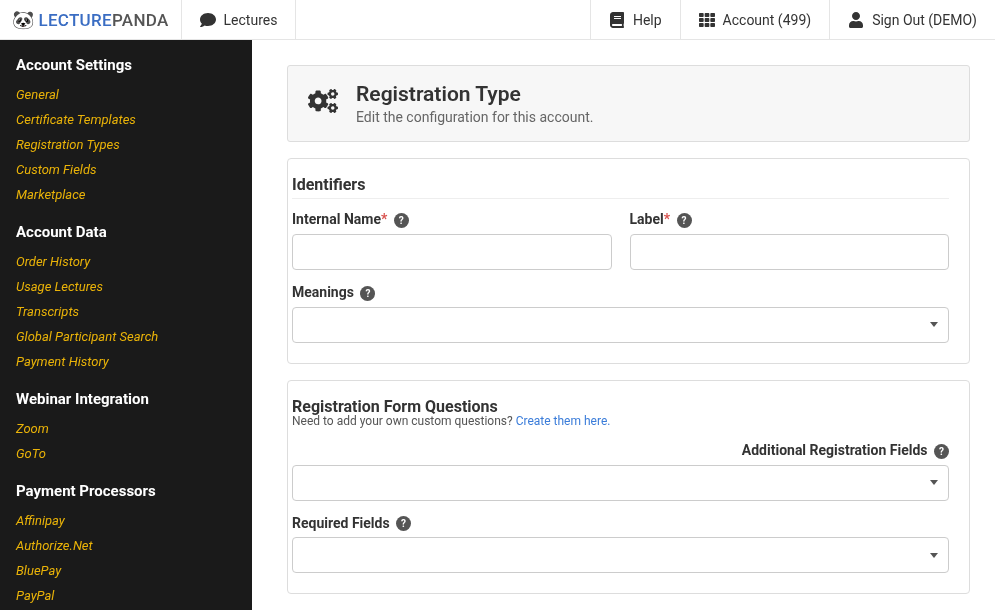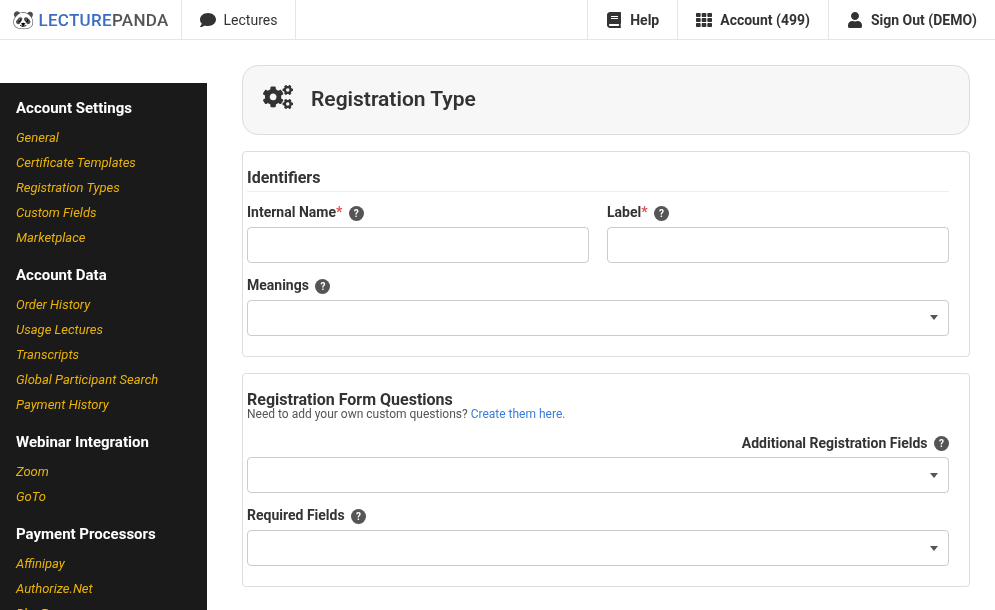--- a/index.html
+++ b/index.html
@@ -49,37 +49,35 @@
       gap: 8px;
       color: #333;
       font-size: 14px;
       cursor: pointer;
     }
     .topnav-spacer {
       flex: 1;
     }
     .topnav-right {
       display: flex;
-      font-weight: bold;
     }
     .topnav-right .topnav-item {
       border-left: 1px solid #e5e5e5;
       border-right: none;
     }
     .main-wrap {
       display: flex;
       height: calc(100% - 40px);
     }
     .sidebar {
-      width: 207px;
+      width: 252px;
       background: #1a1a1a;
       color: #eee;
       overflow-y: auto;
       padding-bottom: 10px;
-      margin-top: 43px;
     }
     .sidebar-heading {
       font-weight: 700;
       font-size: 15px;
       color: #fff;
       padding: 16px 16px 8px 16px;
     }
     .sidebar-item {
       padding: 5px 16px;
       color: #eab308;
@@ -88,21 +86,21 @@
       font-style: italic;
     }
     .content {
       flex: 1;
       background: #fff;
       overflow-y: auto;
       padding: 25px 25px 25px 35px;
     }
     .page-header {
       border: 1px solid #ddd;
-      border-radius: 16px;
+      border-radius: 3px;
       background: #f7f7f7;
       padding: 16px 20px;
       display: flex;
       align-items: center;
       gap: 18px;
       margin-bottom: 16px;
     }
     .page-header-icon {
       font-size: 26px;
       color: #333;
@@ -276,20 +274,21 @@
 
   <div class="content">
     <div class="page-header">
       <div class="page-header-icon">
         <svg width="30" height="30" viewBox="0 0 640 512" fill="currentColor">
             <path d="M512.1 191l-8.2 14.3c-3 5.3-9.4 7.5-15.1 5.4-11.8-4.4-22.6-10.7-32.1-18.6-4.6-3.8-5.8-10.5-2.8-15.7l8.2-14.3c-6.9-8-12.3-17.3-15.9-27.4h-16.5c-6 0-11.2-4.3-12.2-10.3-2-12-2.1-24.6 0-37.1 1-6 6.2-10.4 12.2-10.4h16.5c3.6-10.1 9-19.4 15.9-27.4l-8.2-14.3c-3-5.2-1.9-11.9 2.8-15.7 9.5-7.9 20.4-14.2 32.1-18.6 5.7-2.1 12.1.1 15.1 5.4l8.2 14.3c10.5-1.9 21.2-1.9 31.7 0L552 6.3c3-5.3 9.4-7.5 15.1-5.4 11.8 4.4 22.6 10.7 32.1 18.6 4.6 3.8 5.8 10.5 2.8 15.7l-8.2 14.3c6.9 8 12.3 17.3 15.9 27.4h16.5c6 0 11.2 4.3 12.2 10.3 2 12 2.1 24.6 0 37.1-1 6-6.2 10.4-12.2 10.4h-16.5c-3.6 10.1-9 19.4-15.9 27.4l8.2 14.3c3 5.2 1.9 11.9-2.8 15.7-9.5 7.9-20.4 14.2-32.1 18.6-5.7 2.1-12.1-.1-15.1-5.4l-8.2-14.3c-10.4 1.9-21.2 1.9-31.7 0zM501.6 132.8c38.5 29.6 82.4-14.3 52.8-52.8-38.5-29.7-82.4 14.3-52.8 52.8zM386.3 286.1l33.7 16.8c10.1 5.8 14.5 18.1 10.5 29.1-8.9 24.2-26.4 46.4-42.6 65.8-7.4 8.9-20.2 11.1-30.3 5.3l-29.1-16.8c-16 13.7-34.6 24.6-54.9 31.7v33.6c0 11.6-8.3 21.6-19.7 23.6-24.6 4.2-50.4 4.4-75.9 0-11.5-2-20-11.9-20-23.6V418c-20.3-7.2-38.9-18-54.9-31.7L74 403c-10 5.8-22.9 3.6-30.3-5.3-16.2-19.4-33.3-41.6-42.2-65.7-4-10.9.4-23.2 10.5-29.1l33.3-16.8c-3.9-20.9-3.9-42.4 0-63.4L12 205.8c-10.1-5.8-14.6-18.1-10.5-29 8.9-24.2 26-46.4 42.2-65.8 7.4-8.9 20.2-11.1 30.3-5.3l29.1 16.8c16-13.7 34.6-24.6 54.9-31.7V57.1c0-11.5 8.2-21.5 19.6-23.5 24.6-4.2 50.5-4.4 76-.1 11.5 2 20 11.9 20 23.6v33.6c20.3 7.2 38.9 18 54.9 31.7l29.1-16.8c10-5.8 22.9-3.6 30.3 5.3 16.2 19.4 33.2 41.6 42.1 65.8 4 10.9.1 23.2-10 29.1l-33.7 16.8c3.9 21 3.9 42.5 0 63.5zm-117.6 21.1c59.2-77-28.7-164.9-105.7-105.7-59.2 77 28.7 164.9 105.7 105.7zm243.4 182.7l-8.2 14.3c-3 5.3-9.4 7.5-15.1 5.4-11.8-4.4-22.6-10.7-32.1-18.6-4.6-3.8-5.8-10.5-2.8-15.7l8.2-14.3c-6.9-8-12.3-17.3-15.9-27.4h-16.5c-6 0-11.2-4.3-12.2-10.3-2-12-2.1-24.6 0-37.1 1-6 6.2-10.4 12.2-10.4h16.5c3.6-10.1 9-19.4 15.9-27.4l-8.2-14.3c-3-5.2-1.9-11.9 2.8-15.7 9.5-7.9 20.4-14.2 32.1-18.6 5.7-2.1 12.1.1 15.1 5.4l8.2 14.3c10.5-1.9 21.2-1.9 31.7 0l8.2-14.3c3-5.3 9.4-7.5 15.1-5.4 11.8 4.4 22.6 10.7 32.1 18.6 4.6 3.8 5.8 10.5 2.8 15.7l-8.2 14.3c6.9 8 12.3 17.3 15.9 27.4h16.5c6 0 11.2 4.3 12.2 10.3 2 12 2.1 24.6 0 37.1-1 6-6.2 10.4-12.2 10.4h-16.5c-3.6 10.1-9 19.4-15.9 27.4l8.2 14.3c3 5.2 1.9 11.9-2.8 15.7-9.5 7.9-20.4 14.2-32.1 18.6-5.7 2.1-12.1-.1-15.1-5.4l-8.2-14.3c-10.4 1.9-21.2 1.9-31.7 0zM501.6 431.8c38.5 29.6 82.4-14.3 52.8-52.8-38.5-29.6-82.4 14.3-52.8 52.8z"></path>
           </svg>
       </div>
       <div>
         <div class="page-title">Registration Type</div>
+        <div class="page-subtitle">Edit the configuration for this account.</div>
       </div>
     </div>
 
     <div class="panel">
       <div class="panel-title">Identifiers</div>
       <div class="form-row">
         <div class="form-group">
           <label class="form-label">
             <span>Internal Name</span><span class="required">*</span>
             <span class="help-icon">?</span>

